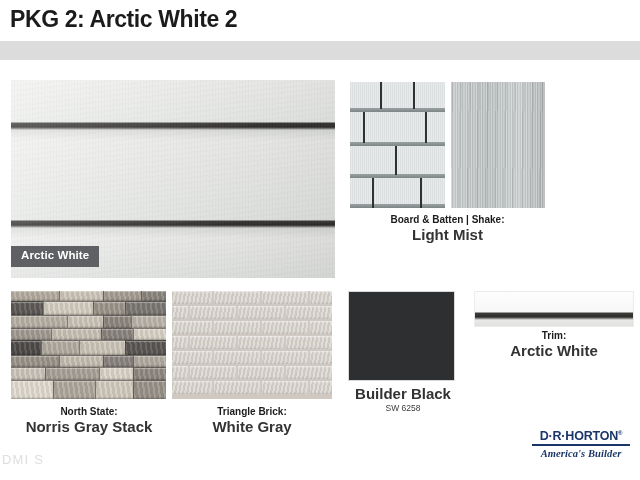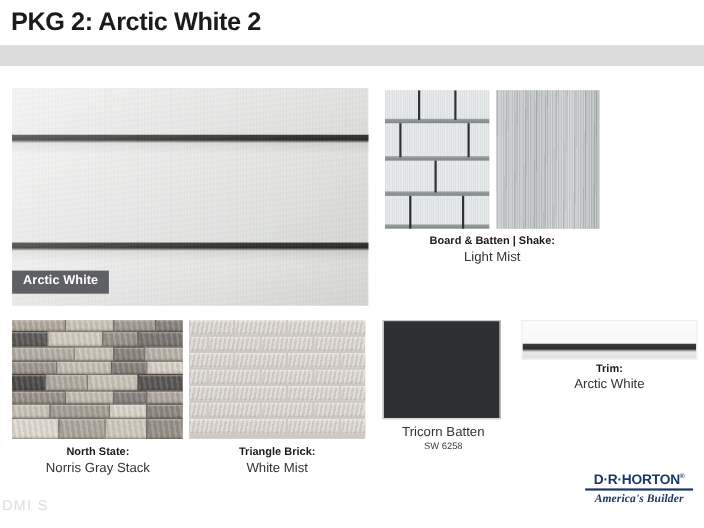--- a/index.html
+++ b/index.html
@@ -49,22 +49,22 @@
   }
   .caption .cap-title {
     display: block;
     font-size: 10px;
     font-weight: bold;
     color: #1b1b1b;
     white-space: nowrap;
   }
   .caption .cap-sub {
     display: block;
-    font-size: 12px;
-    font-weight: normal;
+    font-size: 15px;
+    font-weight: bold;
     color: #333333;
     white-space: nowrap;
   }
   .caption .cap-code {
     display: block;
     font-size: 8.5px;
     font-weight: normal;
     color: #3a3a3a;
     white-space: nowrap;
   }
@@ -352,26 +352,26 @@
     <div class="b" style="left:114px; top:75px; width:46px;"></div>
 
     <div class="b" style="left:-6px;  top:90px; width:46px;"></div>
     <div class="b" style="left:42px;  top:90px; width:46px;"></div>
     <div class="b" style="left:90px;  top:90px; width:46px;"></div>
     <div class="b" style="left:138px; top:90px; width:46px;"></div>
   </div>
 
   <div class="caption" id="cap-brick">
     <span class="cap-title">Triangle Brick:</span>
-    <span class="cap-sub">White Mist</span>
+    <span class="cap-sub">White Gray</span>
   </div>
 
   <div class="swatch" id="door"></div>
   <div class="caption" id="cap-door">
-    <span class="cap-sub">Tricorn Batten</span>
+    <span class="cap-sub">Builder Black</span>
     <span class="cap-code">SW 6258</span>
   </div>
 
   <div class="swatch" id="trim"></div>
   <div class="caption" id="cap-trim">
     <span class="cap-title">Trim:</span>
     <span class="cap-sub">Arctic White</span>
   </div>
 
   <div id="watermark">DMI S</div>

